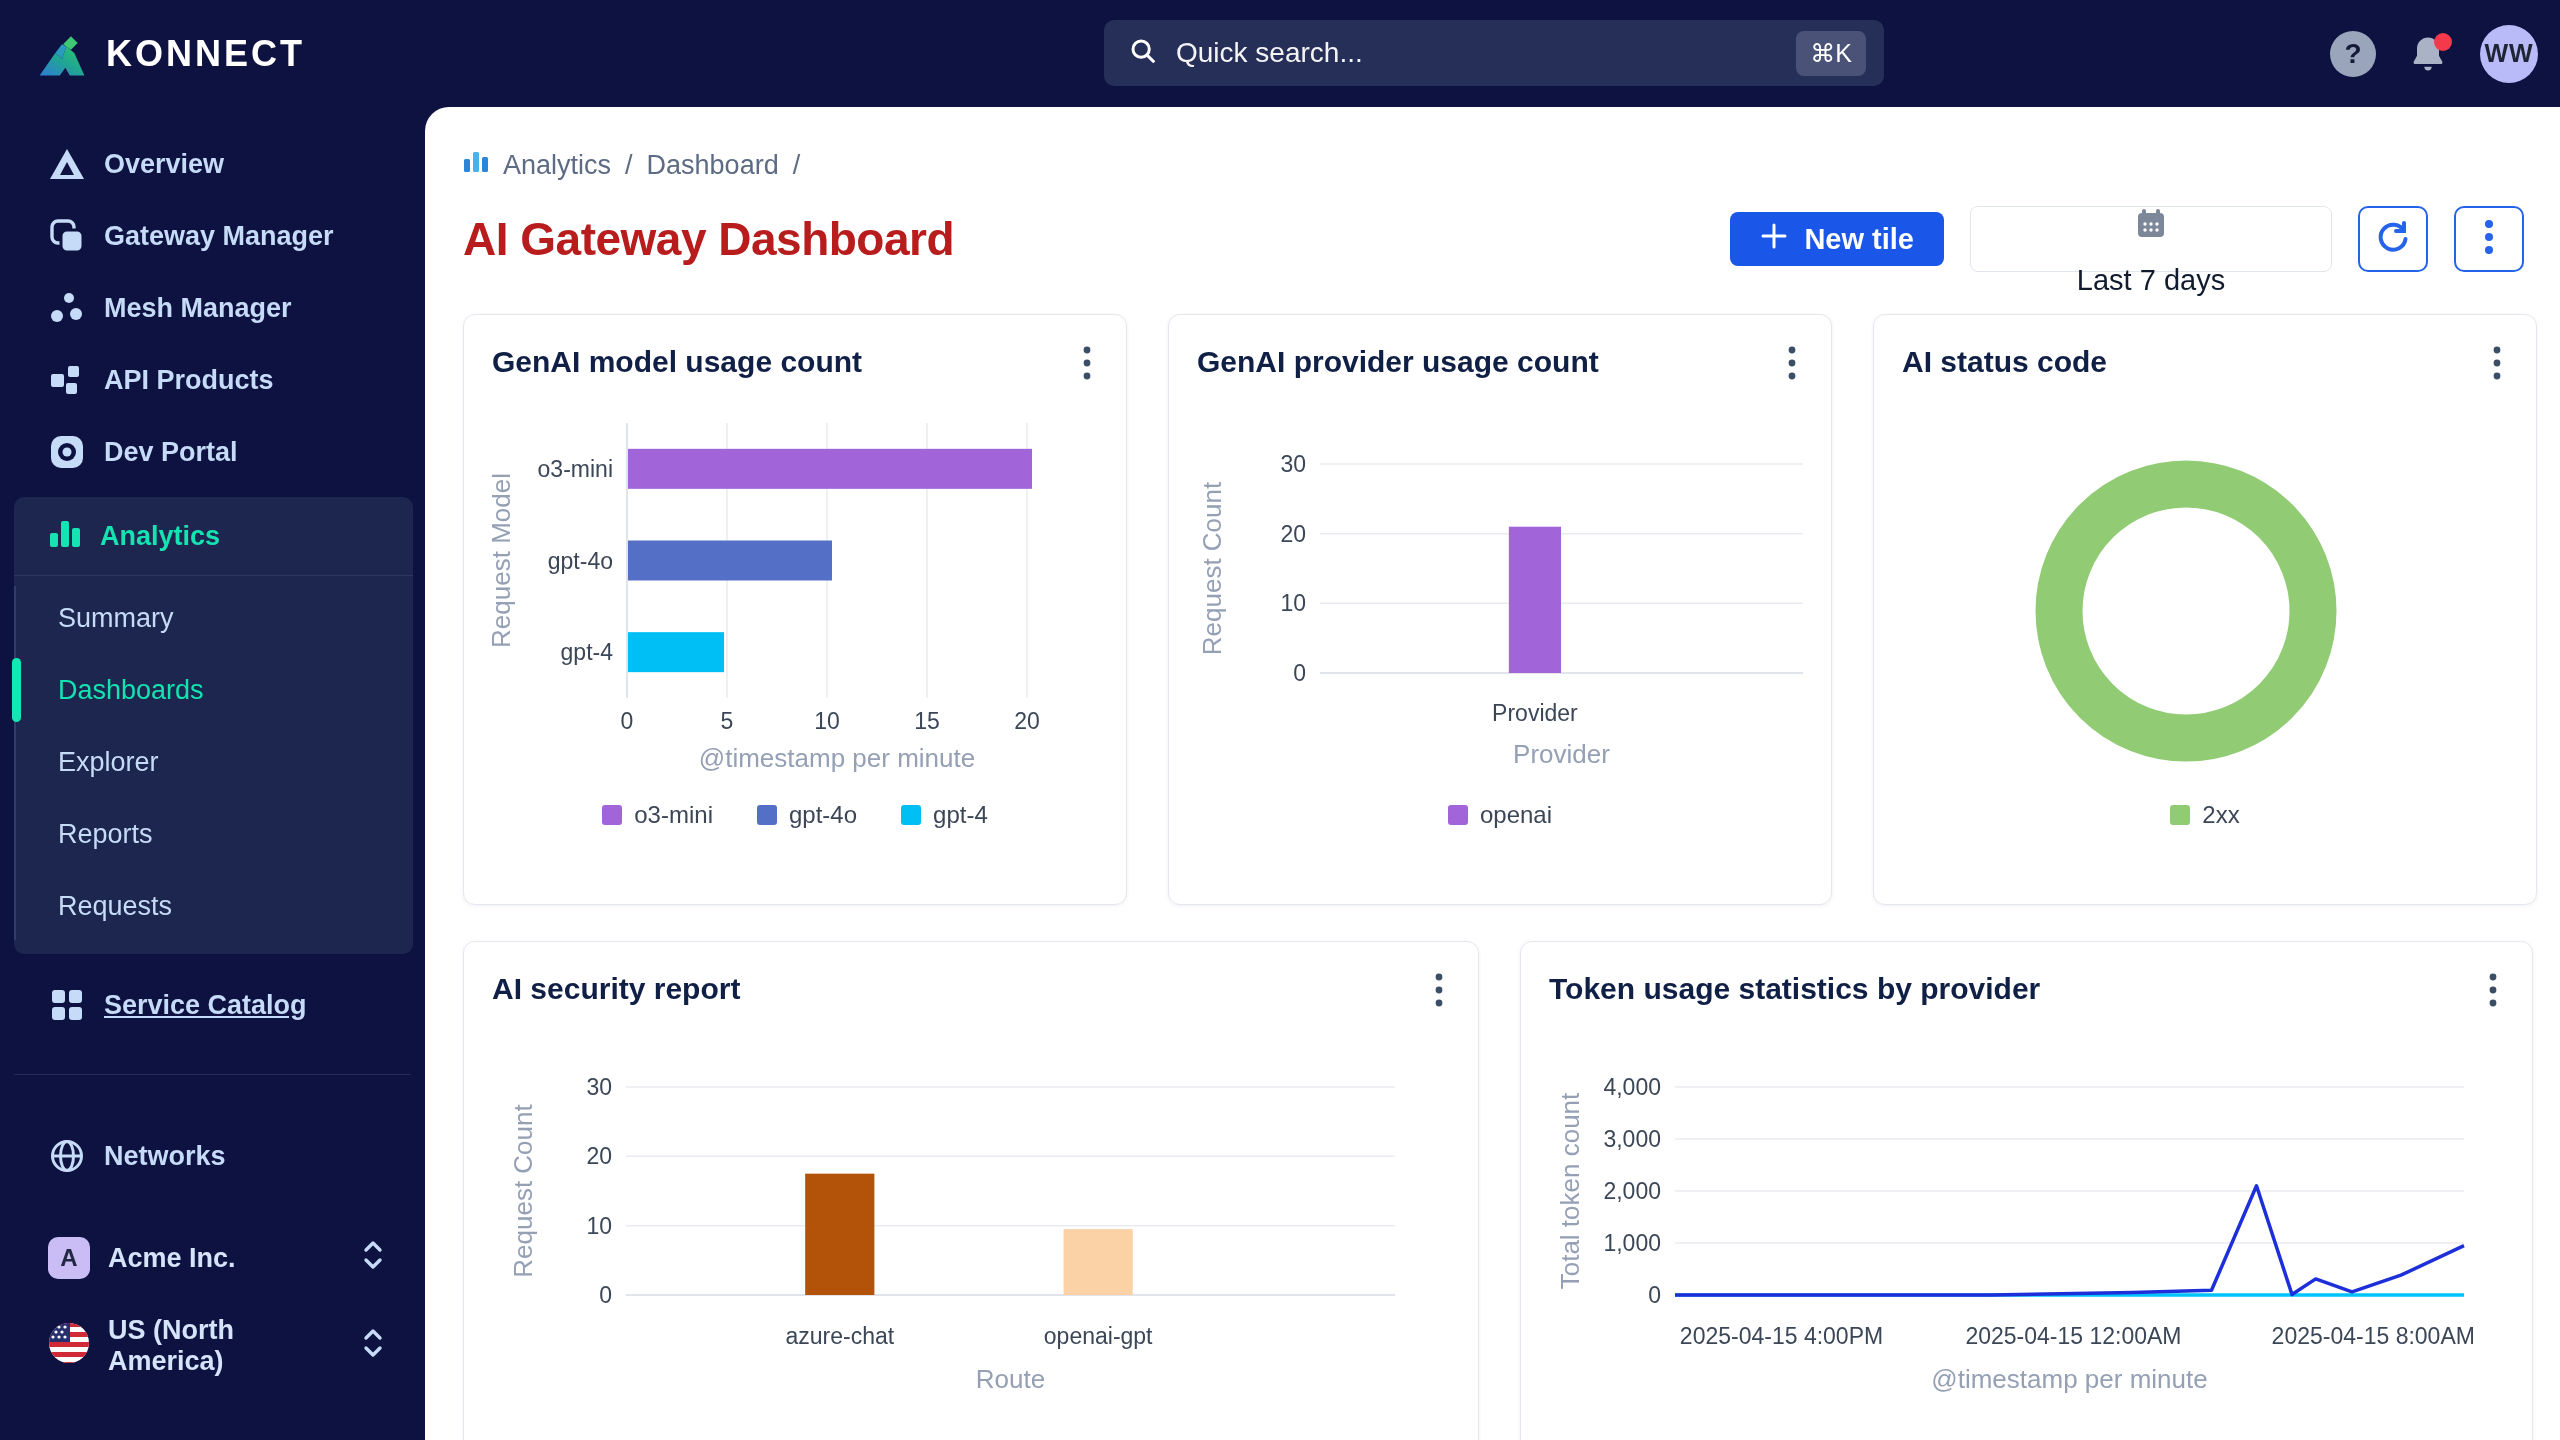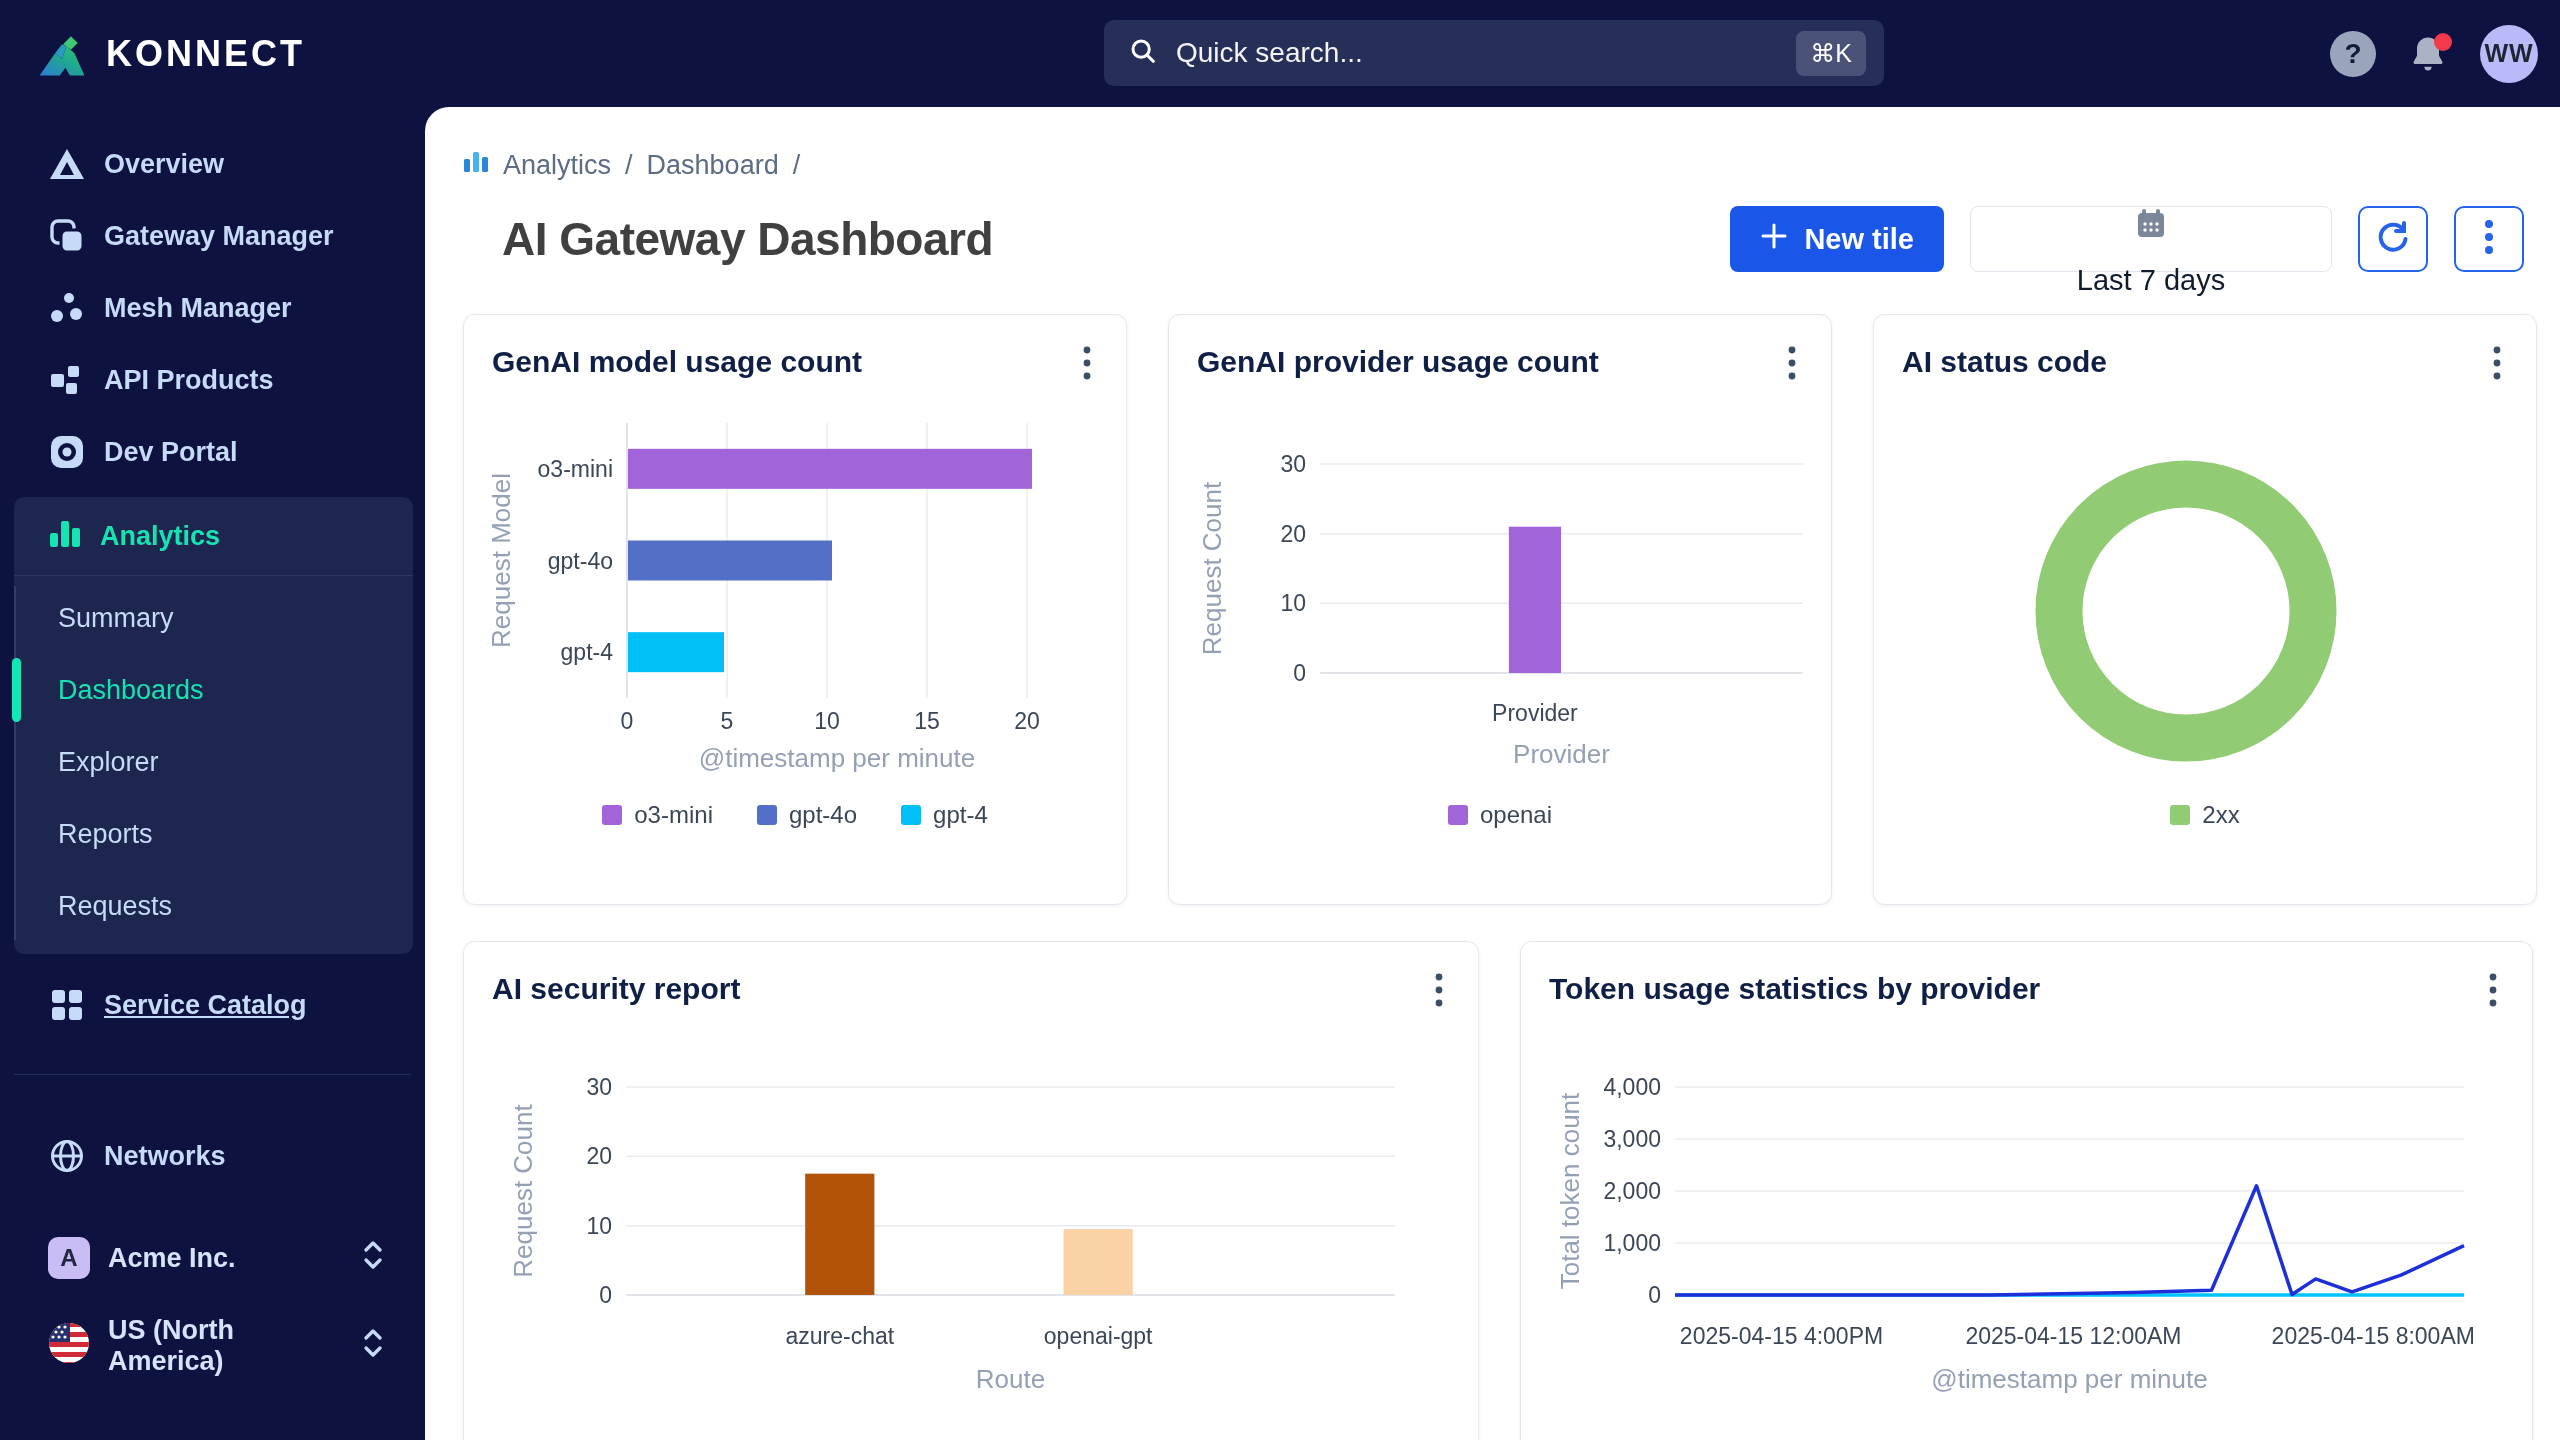--- a/index.html
+++ b/index.html
@@ -34,23 +34,23 @@
   .smi.active::before { content:''; position:absolute; left:-2px; top:4px; bottom:4px; width:9px; border-radius:5px; background:#13e7b4; }
   .sdivider { height:1px; background:#232e57; margin:40px 14px 0 14px; }
   .orgrow { display:flex; align-items:center; gap:18px; margin:0 40px 0 48px; height:58px; color:#d5e4fa; font-size:27px; font-weight:600; cursor:pointer; }
   .orgrow .spacer { flex:1; }
   .abadge { width:42px; height:42px; border-radius:10px; background:#cabdf5; color:#232741; font-size:24px; font-weight:700; display:flex; align-items:center; justify-content:center; }
 
   
   .main { position:absolute; top:107px; left:425px; right:0; bottom:0; background:#fff; border-top-left-radius:24px; padding:0 36px 0 38px; overflow:hidden; }
   .breadcrumb { margin-top:42px; display:flex; gap:14px; align-items:center; font-size:27px; color:#5d6b84; }
   .title-row { display:flex; align-items:center; margin-top:24px; }
-  h1 { font-size:46px; color:#404040; font-weight:700; letter-spacing:-0.5px;margin-left:39px; }
+  h1 { font-size:46px; color:#b91c1c; font-weight:700; letter-spacing:-0.5px; }
   .controls { margin-left:auto; display:flex; gap:26px; align-items:center; }
-  .btn-new { height:66px; padding:0 30px; background:#1a56e8; color:#fff; font-size:29px; font-weight:600; border-radius:8px; display:flex; align-items:center; gap:16px; cursor:pointer; }
+  .btn-new { height:54px; padding:0 30px; background:#1a56e8; color:#fff; font-size:29px; font-weight:600; border-radius:8px; display:flex; align-items:center; gap:16px; cursor:pointer; }
   .btn-date { height:66px; width:362px; border:1px solid #e1e5ec; background:#fff; border-radius:8px; display:flex; align-items:center; gap:18px; padding:0 24px; font-size:29px; color:#111b2e; cursor:pointer;flex-direction:column; }
   .btn-sq { width:70px; height:66px; border:2px solid #2563eb; background:#fff; border-radius:10px; display:flex; align-items:center; justify-content:center; cursor:pointer; }
 
   .tiles-row { display:flex; gap:41px; }
   .r1 { margin-top:42px; }
   .r2 { margin-top:36px; }
   .tile { background:#fff; border:1px solid #e3e7ee; border-radius:12px; box-shadow:0 1px 4px rgba(16,24,64,.06); padding:30px 28px; position:relative; }
   .t-sm { width:664px; height:591px; }
   .t-lg { height:600px; }
   .t4 { width:1016px; }

